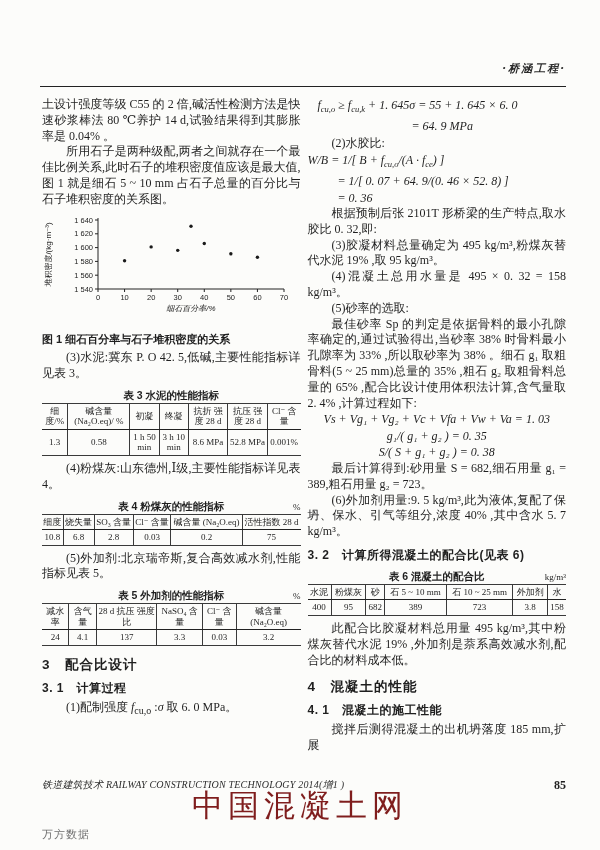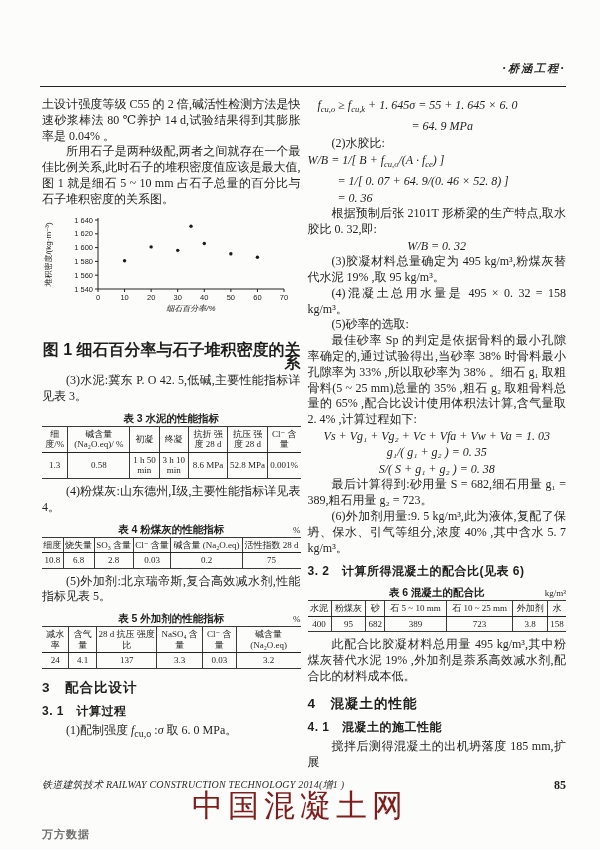--- a/index.html
+++ b/index.html
@@ -34,21 +34,21 @@
   .formula{font-style:italic;font-family:"Liberation Serif","DejaVu Serif",serif;font-size:12px;line-height:16.5px;}
   .formula sub{font-size:8.5px;}
   .f-ind1{padding-left:10px;}
   .f-ind2{padding-left:104px;}
   .f-ind3{padding-left:30px;}
   .f-center{text-align:center;}
   
   .figure{margin:5px 0 4px 0;}
   .fig-caption{
     font-family:"Liberation Sans","DejaVu Sans",sans-serif;
-    font-size:16px;font-weight:bold;text-align:right;margin-top:18px;line-height:13px;
+    font-size:11px;font-weight:bold;text-align:left;margin-top:8px;line-height:13px;
   }
   svg text{font-family:"Liberation Sans","DejaVu Sans",sans-serif;fill:#222;}
   
   .tblwrap{margin:6px 0 5px 0;}
   .tbl-capline{position:relative;text-align:center;margin-bottom:2px;height:13px;}
   .tbl-cap{font-family:"Liberation Sans","DejaVu Sans",sans-serif;font-size:10.5px;font-weight:bold;line-height:13px;}
   .tbl-unit{position:absolute;right:0;top:1px;font-size:9px;font-weight:normal;font-family:"Liberation Serif",serif;}
   table.data{width:100%;border-collapse:collapse;font-size:9px;line-height:10.5px;
     border-top:1.4px solid #222;border-bottom:1.4px solid #222;}
   table.data th,table.data td{
@@ -62,21 +62,21 @@
   .footer{position:absolute;top:778px;left:42px;right:34px;height:15px;}
   .foot-journal{float:left;font-size:10px;font-style:italic;color:#2c2c2c;
     font-family:"Liberation Serif","DejaVu Serif",serif;letter-spacing:0.2px;}
   .foot-page{float:right;font-size:12px;font-weight:bold;font-family:"Liberation Serif",serif;}
   .watermark{
     position:absolute;top:789px;left:0;width:100%;text-align:center;
     font-family:"Liberation Sans","DejaVu Sans",sans-serif;
     font-size:31px;letter-spacing:5px;line-height:34px;
   }
   .scanmark{position:absolute;top:827px;left:42px;font-size:11px;color:#6f6f6f;
-    font-family:"Liberation Sans","DejaVu Sans",sans-serif;letter-spacing:1px;font-weight:bold;}
+    font-family:"Liberation Sans","DejaVu Sans",sans-serif;letter-spacing:1px;}
 </style>
 </head>
 <body>
 
 <div class="page">
 
   <div class="hdr">
     <span class="hdr-label">·桥涵工程·</span>
   </div>
   <div class="hdr-rule"></div>
@@ -235,21 +235,20 @@
     <div class="col">
       <div class="formula f-ind1"><i>f</i><sub>cu,o</sub> ≥ <i>f</i><sub>cu,k</sub> + 1. 645<i>σ</i>  = 55 + 1. 645 × 6. 0</div>
       <div class="formula f-ind2">= 64. 9 MPa</div>
 
       <p class="ind gap-top">(2)水胶比:</p>
       <div class="formula"><i>W</i>/<i>B</i> = 1/[ <i>B</i> + <i>f</i><sub>cu,o</sub>/(<i>A</i> · <i>f</i><sub>ce</sub>) ]</div>
       <div class="formula f-ind3">= 1/[ 0. 07 + 64. 9/(0. 46 × 52. 8) ]</div>
       <div class="formula f-ind3">= 0. 36</div>
 
       <p class="ind">根据预制后张 2101T 形桥梁的生产特点,取水胶比 0. 32,即:</p>
-      <div class="formula f-center">W/B = 0. 32</div>
 
       <p class="ind">(3)胶凝材料总量确定为 495 kg/m³,粉煤灰替代水泥 19% ,取 95 kg/m³。</p>
       <p class="ind">(4)混凝土总用水量是 495 × 0. 32 = 158 kg/m³。</p>
       <p class="ind">(5)砂率的选取:</p>
       <p class="ind">最佳砂率 Sp 的判定是依据骨料的最小孔隙率确定的,通过试验得出,当砂率 38% 时骨料最小孔隙率为 33% ,所以取砂率为 38% 。细石 g₁ 取粗骨料(5 ~ 25 mm)总量的 35% ,粗石 g₂ 取粗骨料总量的 65% ,配合比设计使用体积法计算,含气量取 2. 4% ,计算过程如下:</p>
 
       <div class="formula f-center">Vs + Vg₁ + Vg₂ + Vc + Vfa + Vw + Va = 1. 03</div>
       <div class="formula f-center">g₁/( g₁ + g₂ ) = 0. 35</div>
       <div class="formula f-center">S/( S + g₁ + g₂ ) = 0. 38</div>
 

